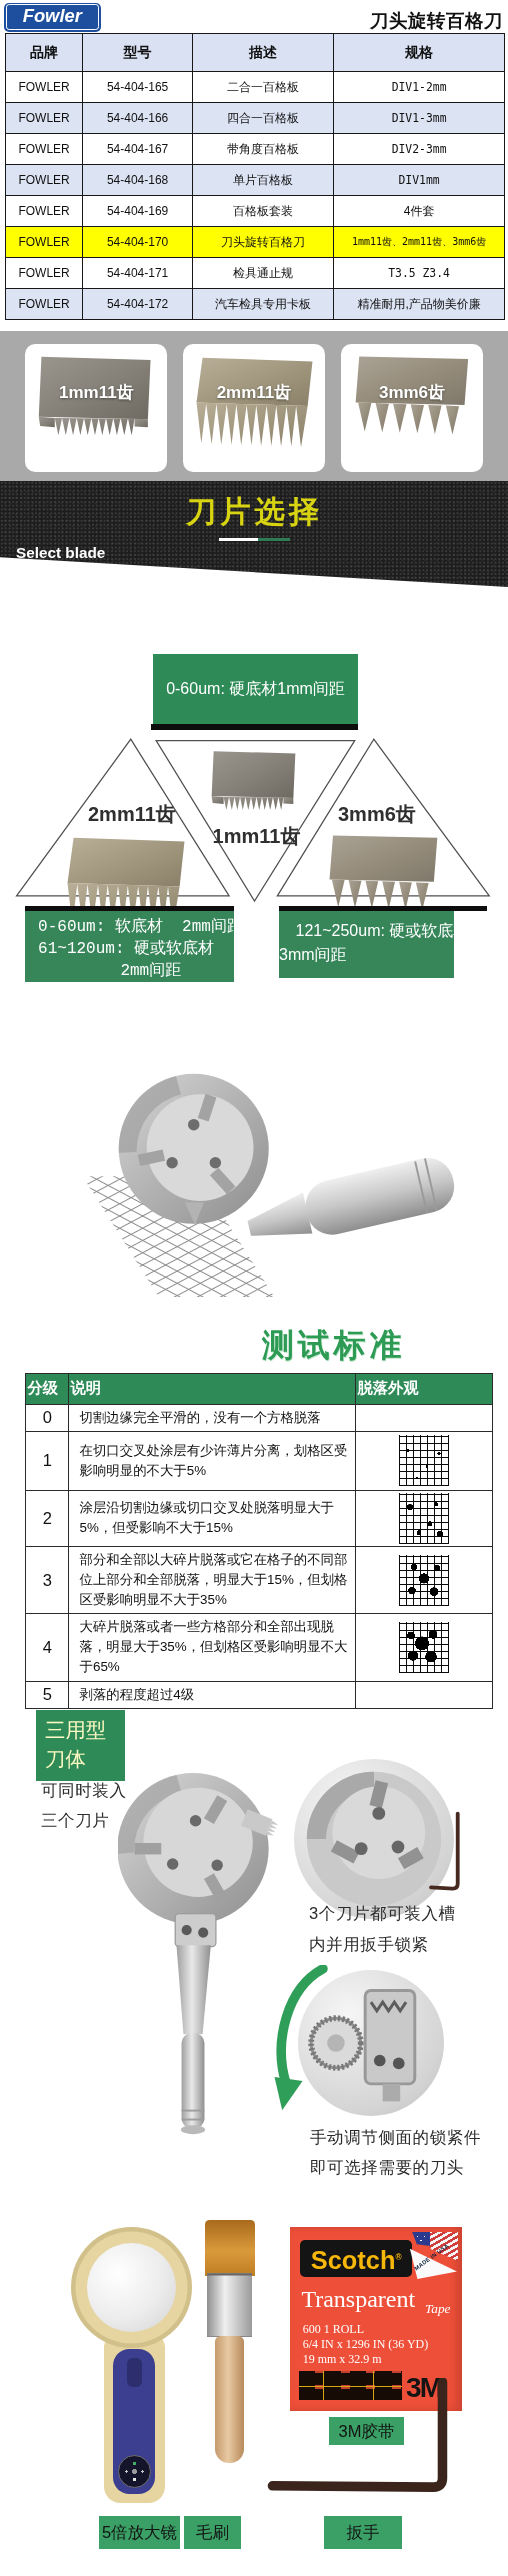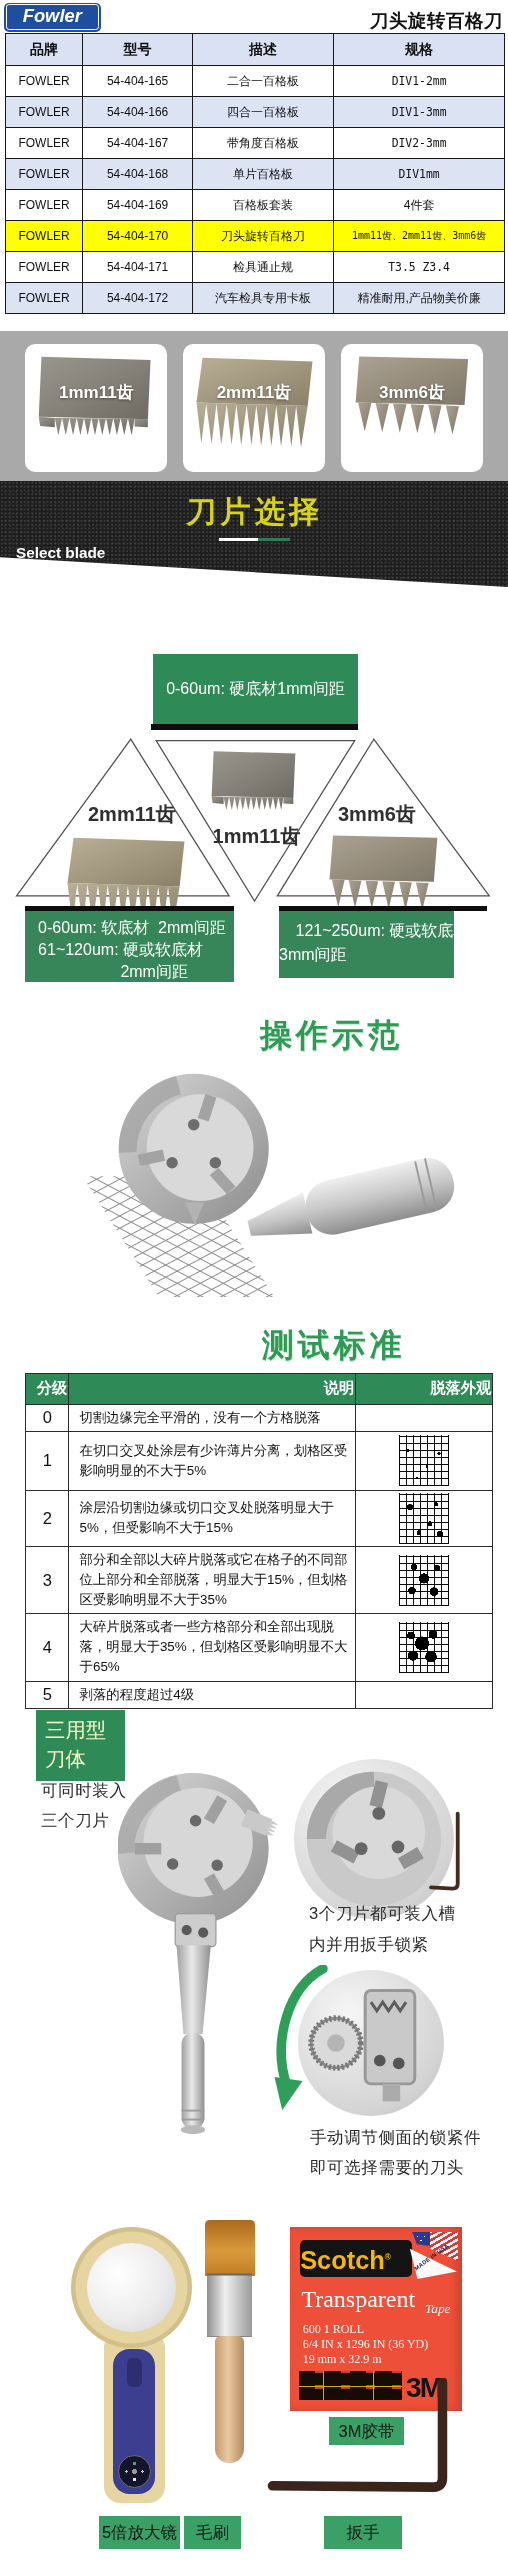--- a/index.html
+++ b/index.html
@@ -10,21 +10,21 @@
 
   
   .logo{left:3.8px;top:2.5px;width:97px;height:29px;background:#1d4f9e;border-radius:5.1px;}
   .logo-inner{position:absolute;inset:1.9px;border:1.3px solid #fff;border-radius:3.2px;
               color:#fff;font-style:italic;font-weight:bold;font-size:18.4px;text-align:center;line-height:21.6px;}
   .page-title{left:343px;top:7.6px;width:160px;text-align:right;font-size:18.4px;font-weight:bold;letter-spacing:0.6px;}
 
   
   .spec-table{position:absolute;left:5.1px;top:33px;width:499px;border-collapse:collapse;table-layout:fixed;}
   .spec-table th,.spec-table td{border:1.6px solid #171717;text-align:center;vertical-align:middle;overflow:hidden;}
-  .spec-table th{height:32px;background:#d9e1f2;font-size:14px;font-weight:bold;}
+  .spec-table th{height:38px;background:#d9e1f2;font-size:14px;font-weight:bold;}
   .spec-table td{height:31px;font-size:12px;background:#fff;}
   .spec-table tr.alt td{background:#dce3f3;}
   .spec-table tr.hl td{background:#ffff00;}
   .spec-table td.mono{font-family:"DejaVu Sans Mono","Liberation Mono",monospace;font-size:11.4px;}
   .spec-table tr.hl td.mono{font-size:10px;}
 
   
   .blade-band{left:0;top:331px;width:509px;height:150px;background:#a9a9a9;}
   .blade-card{position:absolute;top:12.7px;width:142px;height:128px;background:#fff;border-radius:10.2px;}
   .blade-card svg{position:absolute;left:10.8px;top:10.2px;}
@@ -47,33 +47,33 @@
 
   
   .sel-top-box{left:153px;top:654px;width:205px;height:70px;background:#2e8b57;color:#fff;
                text-align:center;font-size:16px;line-height:70px;}
   .sel-top-bar{left:151px;top:724px;width:207px;height:5.7px;background:#0d0d0d;}
   .tri-svg{left:0;top:731px;}
   .diag-label{position:absolute;font-size:20px;font-weight:bold;color:#2f2f2f;}
   .green-bar{background:#0d0d0d;height:5.1px;}
   .green-box{background:#36865a;color:#fff;font-size:16px;line-height:21.6px;padding-top:6.4px;}
   .green-box div{white-space:pre;}
-  .gb-left{left:25.4px;top:911px;width:209px;height:71px;}
+  .gb-left{left:25.4px;top:911px;width:209px;height:71px;font-family:Liberation Mono, monospace;}
   .gb-left .l1{padding-left:12.7px;} .gb-left .l2{padding-left:12.7px;} .gb-left .l3{padding-left:95px;}
   .gb-right{left:279px;top:911px;width:175px;height:67px;line-height:23.5px;padding-top:8.3px;}
   .gb-right .l1{padding-left:16.5px;} .gb-right .l2{}
 
   
   .sec-title{position:absolute;font-size:32px;font-weight:900;color:#2e9b55;letter-spacing:3.8px;
              text-shadow:0.6px 0.6px 0 #bfe6cc;}
 
   
   .std-table{position:absolute;left:25.4px;top:1373px;width:467px;border-collapse:collapse;table-layout:fixed;}
   .std-table th,.std-table td{border:1.6px solid #2a2a2a;vertical-align:middle;}
-  .std-table th{height:30.5px;background:#2e8b57;color:#fff;font-size:15.3px;font-weight:bold;text-align:right;}
+  .std-table th{height:30.5px;background:#2e8b57;color:#fff;font-size:15.3px;font-weight:bold;text-align:left;}
   .std-table td.grade{font-size:16.5px;text-align:center;}
   .std-table td.desc{font-size:13.4px;line-height:20px;padding:3.2px 7.6px 3.2px 10.2px;text-align:left;}
   .std-table td.pat{text-align:center;}
   .grid-icon{position:relative;width:50px;height:51px;margin:0 auto;}
   .grid-icon::before{content:'';position:absolute;inset:0;
       background-image:repeating-linear-gradient(90deg,#0a0a0a 0 1px,transparent 1px 7px),
                        repeating-linear-gradient(0deg,#0a0a0a 0 1px,transparent 1px 7px);}
   .grid-icon::after{content:'';position:absolute;inset:0;}
   .g1::after{background-image:radial-gradient(circle 1.6px at 18% 30%,#000 98%,transparent),
              radial-gradient(circle 1.3px at 56% 62%,#000 98%,transparent),
@@ -126,21 +126,21 @@
   .brush-bristles{position:absolute;left:2.5px;top:0;width:50px;height:56px;border-radius:4.5px 4.5px 0 0;
                   background:linear-gradient(180deg,#a96a1c,#d99a3c 55%,#c07d22);}
   .brush-ferrule{position:absolute;left:5.1px;top:53px;width:45px;height:64px;
                  background:linear-gradient(90deg,#8f8f8f,#f0f0f0 40%,#9a9a9a);
                  border-top:1.9px solid #777;border-bottom:1.3px solid #888;
                  box-shadow:inset 0 9px 0 -7.6px #666,inset 0 19px 0 -18px #666;}
   .brush-handle{position:absolute;left:12.7px;top:116px;width:29px;height:127px;border-radius:5.7px 5.7px 14px 14px;
                 background:linear-gradient(90deg,#c69a6d,#e8c9a2 45%,#b78a5c);}
   .scotch{left:290px;top:2227px;width:172px;height:184px;background:#ee4f38;box-shadow:inset -5.1px 0 9px rgba(0,0,0,.15);}
   .sc-plate{position:absolute;left:10.2px;top:12.7px;width:112px;height:37px;background:#141414;border-radius:5.1px;
-            color:#f6b70a;font-size:25.4px;font-weight:800;line-height:34px;}
+            color:#f6b70a;font-size:25.4px;font-weight:800;text-align:center;line-height:34px;}
   .sc-reg{font-size:8.3px;vertical-align:super;}
   .sc-product{position:absolute;left:11.4px;top:59px;width:127px;color:#fff;font-size:24px;
               font-family:"Liberation Serif","DejaVu Serif",serif;}
   .sc-tape{position:absolute;left:135px;top:74px;color:#fff;font-size:13.4px;font-style:italic;
            font-family:"Liberation Serif","DejaVu Serif",serif;}
   .sc-line{position:absolute;left:12.7px;color:#fff;font-size:12px;font-family:"Liberation Serif","DejaVu Serif",serif;}
   .sc-plaid{position:absolute;left:9px;top:144px;width:103px;height:29px;background-color:#c2402e;
      background-image:repeating-linear-gradient(0deg,transparent 0 12.7px,#d9a614 12.7px 14px,transparent 14px 29px),
                       repeating-linear-gradient(90deg,transparent 0 24px,#d9a614 24px 25.4px,transparent 25.4px 50px),
                       repeating-linear-gradient(90deg,#170b06 0 16.5px,transparent 16.5px 25.4px),
@@ -332,21 +332,20 @@
     <div class="l1">0-60um: 软底材  2mm间距</div>
     <div class="l2">61~120um: 硬或软底材</div>
     <div class="l3">2mm间距</div>
   </div>
   <div class="abs green-bar" style="left:279px;top:906px;width:208px"></div>
   <div class="abs green-box gb-right">
     <div class="l1">121~250um: 硬或软底材</div>
     <div class="l2">3mm间距</div>
   </div>
 
-  <div class="sec-title" style="left:260px;top:1014px">操作示范</div>
   <svg class="abs" style="left:38px;top:1063px" width="445" height="267" viewBox="0 0 700 420">
     <defs>
       <linearGradient id="t1mh" x1="0" y1="0" x2="0" y2="1">
         <stop offset="0" stop-color="#efefef"></stop>
           <stop offset=".5" stop-color="#c6c6c6"></stop>
           <stop offset="1" stop-color="#8e8e8e"></stop>
       </linearGradient>
       <linearGradient id="t1md" x1="0" y1="0" x2="1" y2="1">
         <stop offset="0" stop-color="#d6d6d6"></stop>
           <stop offset="1" stop-color="#8d8d8d"></stop>

